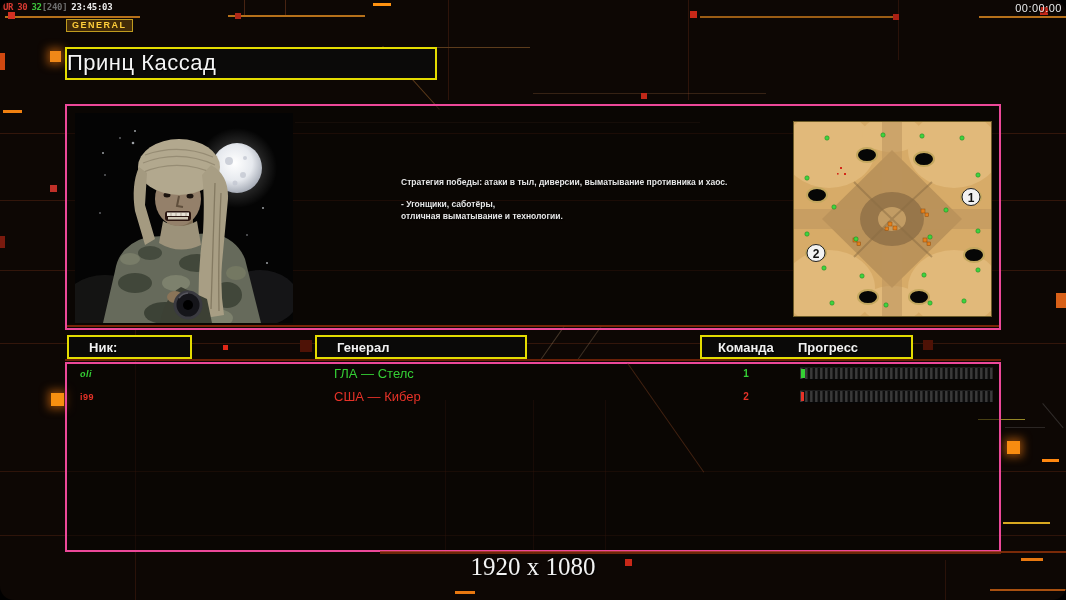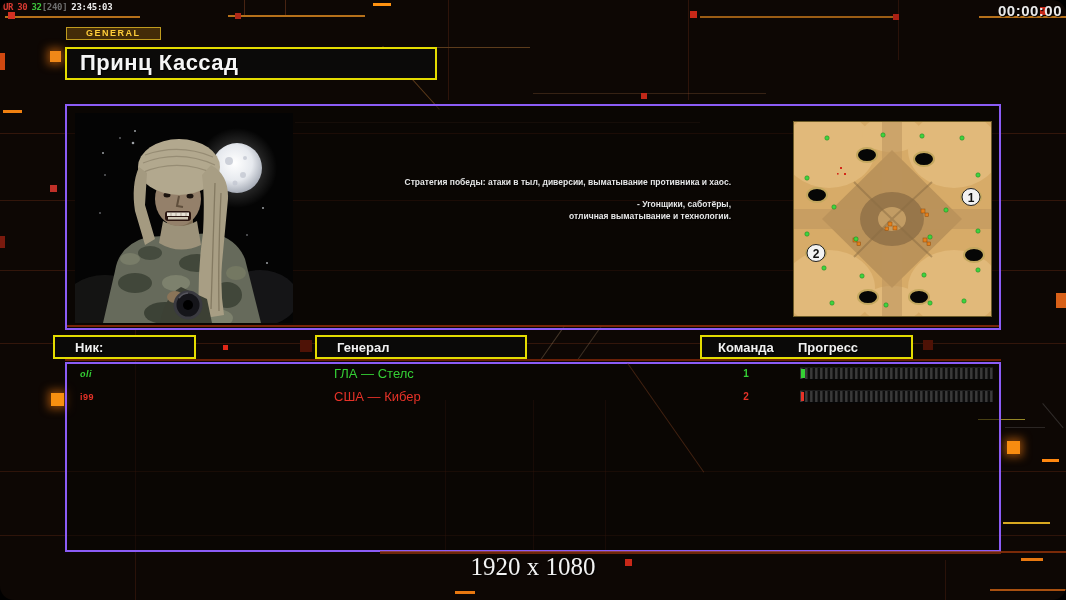--- a/index.html
+++ b/index.html
@@ -9,33 +9,33 @@
   .hl{position:absolute;height:2px;display:block;}
   .vl{position:absolute;width:1px;display:block;}
   .sq{position:absolute;display:block;}
   .dg{position:absolute;height:1px;transform-origin:0 0;display:block;}
   .glow{box-shadow:0 0 9px 3px rgba(255,130,16,.5);}
   
   .fps{position:absolute;left:3px;top:2px;font-family:"DejaVu Sans Mono",monospace;
        font-size:9px;font-weight:bold;letter-spacing:-.3px;z-index:9;}
   .fps span{margin-right:4px;}
   .c-red{color:#d83a32}.c-grn{color:#3cc43c}.c-gry{color:#6e6e6e}.c-wht{color:#ececec}
-  .timer{position:absolute;right:4px;top:2px;font-size:15px;font-weight:bold;color:#eaeaea;
+  .timer{position:absolute;right:4px;top:2px;font-size:11px;font-weight:normal;color:#eaeaea;
          letter-spacing:.5px;z-index:9;text-shadow:1px 1px 1px #000;}
   
-  .tag{position:absolute;left:66px;top:27px;height:13px;padding:0 19px;box-sizing:border-box;
+  .tag{position:absolute;left:66px;top:19px;height:13px;padding:0 5px;box-sizing:border-box;
        background:rgba(150,100,15,.4);border:1px solid #bf9b1e;color:#ffce3a;font-size:9px;
        font-weight:bold;letter-spacing:1.5px;line-height:11px;z-index:5;}
   .titlebox{position:absolute;left:65px;top:47px;width:372px;height:33px;border:2px solid #e4dc00;
        background:#0b0a09;box-sizing:border-box;z-index:5;}
-  .titlebox span{display:block;font-size:22px;font-weight:bold;color:#f5f5f5;line-height:28px;
-       padding-left:13px;letter-spacing:.5px;text-shadow:1px 1px 1px #000;}
-  
-  .panel{position:absolute;border:2px solid #8b5cf6;background:rgba(10,6,3,.55);
-       box-sizing:border-box;z-index:4;text-align:right;}
+  .titlebox span{display:block;font-size:22px;font-weight:normal;color:#f5f5f5;line-height:28px;
+       letter-spacing:.5px;text-shadow:1px 1px 1px #000;}
+  
+  .panel{position:absolute;border:2px solid #ec4899;background:rgba(10,6,3,.55);
+       box-sizing:border-box;z-index:4;}
   .mainpanel{left:65px;top:104px;width:936px;height:226px;}
   .mainpanel .innerline{position:absolute;left:0;right:0;bottom:1px;height:2px;
        background:rgba(150,45,10,.8);}
   .listpanel{left:65px;top:362px;width:936px;height:190px;}
   .portrait{position:absolute;left:8px;top:7px;width:218px;height:210px;background:#030303;}
   .brief{position:absolute;left:334px;top:70px;width:330px;color:#e6e6e6;font-size:8.5px;
        font-weight:bold;line-height:12px;text-shadow:1px 1px 1px #000;}
   .brief div{white-space:pre-line;margin-bottom:10px;}
   .mapbox{position:absolute;left:726px;top:15px;width:197px;height:194px;border:1px solid #6b5a28;
        background:#d7ab68;}
@@ -295,21 +295,21 @@
           <text x="177" y="79.5" text-anchor="middle" font-size="12" font-weight="bold" fill="#111" font-family="Liberation Sans, sans-serif">1</text>
         </g>
         <g>
           <ellipse cx="22" cy="131" rx="9" ry="8.5" fill="#f2f2f2" stroke="#222" stroke-width="1"></ellipse>
           <text x="22" y="135.5" text-anchor="middle" font-size="12" font-weight="bold" fill="#111" font-family="Liberation Sans, sans-serif">2</text>
         </g>
       </svg>
     </div>
   </div>
 
-  <div class="hbox" style="left:53px;width:143px">
+  <div class="hbox" style="left:67px;width:125px">
     <span style="left:20px">Ник:</span>
   </div>
   <div class="hbox" style="left:700px;width:213px">
     <span style="left:16px">Команда</span>
     <span style="left:96px">Прогресс</span>
   </div>
   <div class="hbox" style="left:315px;width:212px">
     <span style="left:20px">Генерал</span>
   </div>
   <i class="hl redline" style="left:65px;top:359px;width:936px;background:#6a2008"></i>

